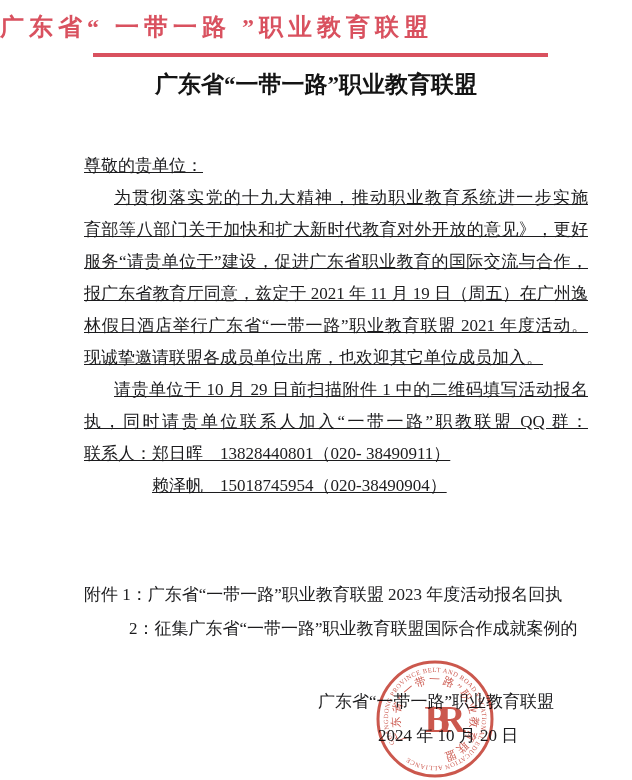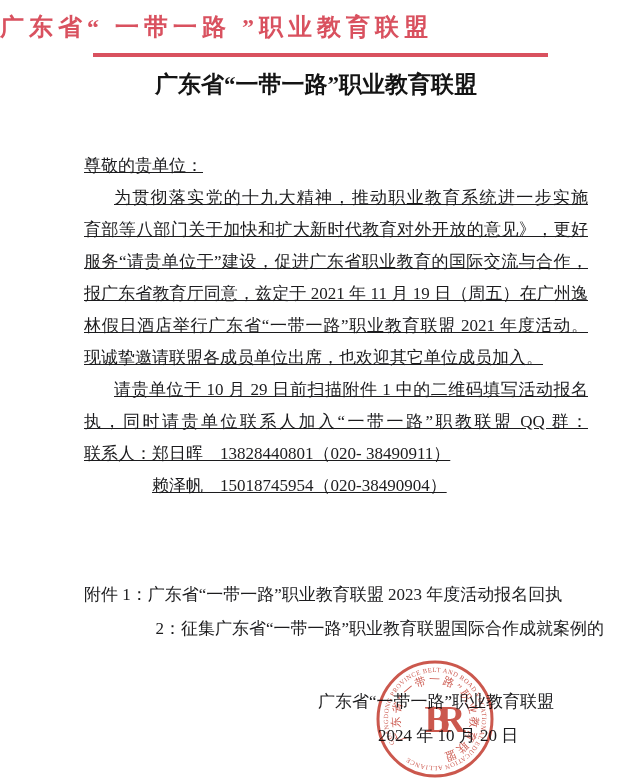--- a/index.html
+++ b/index.html
@@ -16,21 +16,21 @@
     position:absolute;top:66px;left:0;width:100%;text-align:center;
     font-weight:bold;font-size:23px;line-height:37px;color:#141414;
   }
   .letter{position:absolute;left:84px;top:150px;width:504px;font-size:17px;text-decoration:underline;}
   .line{line-height:32px;height:32px;white-space:nowrap;}
   .just{white-space:normal;text-align:justify;text-align-last:justify;overflow:hidden;}
   .ind2{padding-left:30px;box-sizing:border-box;}
   .contact2{padding-left:68px;}
   .attach{position:absolute;left:84px;top:578px;width:520px;font-size:17px;}
   .attach .line{line-height:34px;height:34px;}
-  .att2{padding-left:45px;text-align:right;}
+  .att2{padding-left:45px;}
   .att3{padding-left:63px;}
   .sig-org{position:absolute;left:318px;top:690px;font-size:17px;white-space:nowrap;}
   .sig-date{position:absolute;left:378px;top:724px;font-size:17px;white-space:nowrap;}
   .seal{
     position:absolute;left:373px;top:657px;width:124px;height:124px;
     mix-blend-mode:multiply;opacity:.85;
   }
   .seal text{font-family:"Liberation Serif","DejaVu Serif",serif;}
 </style>
 </head>

